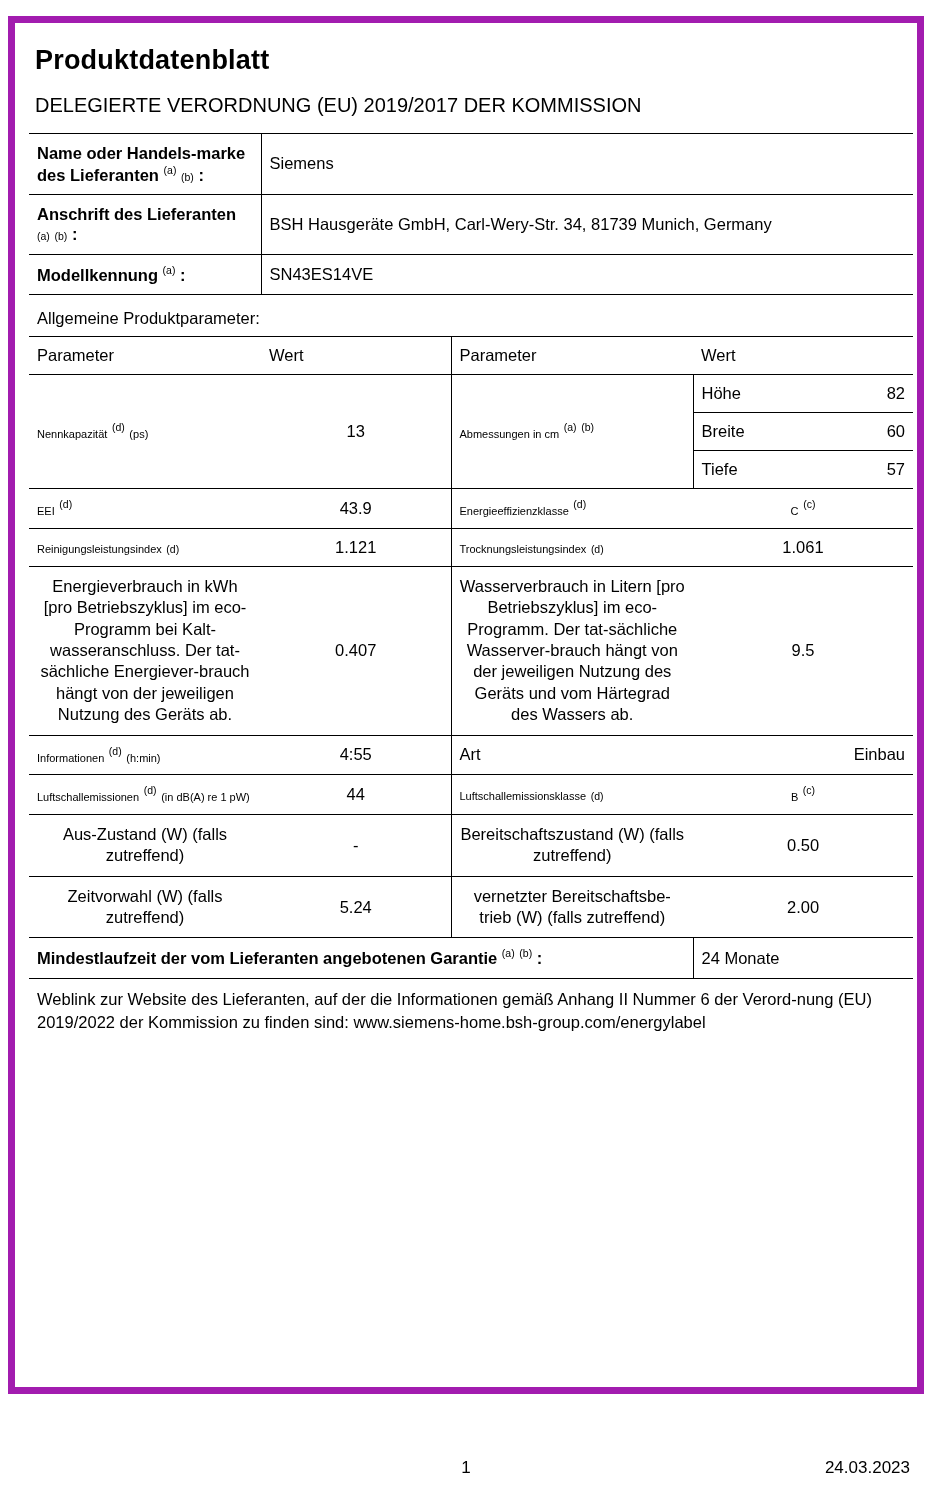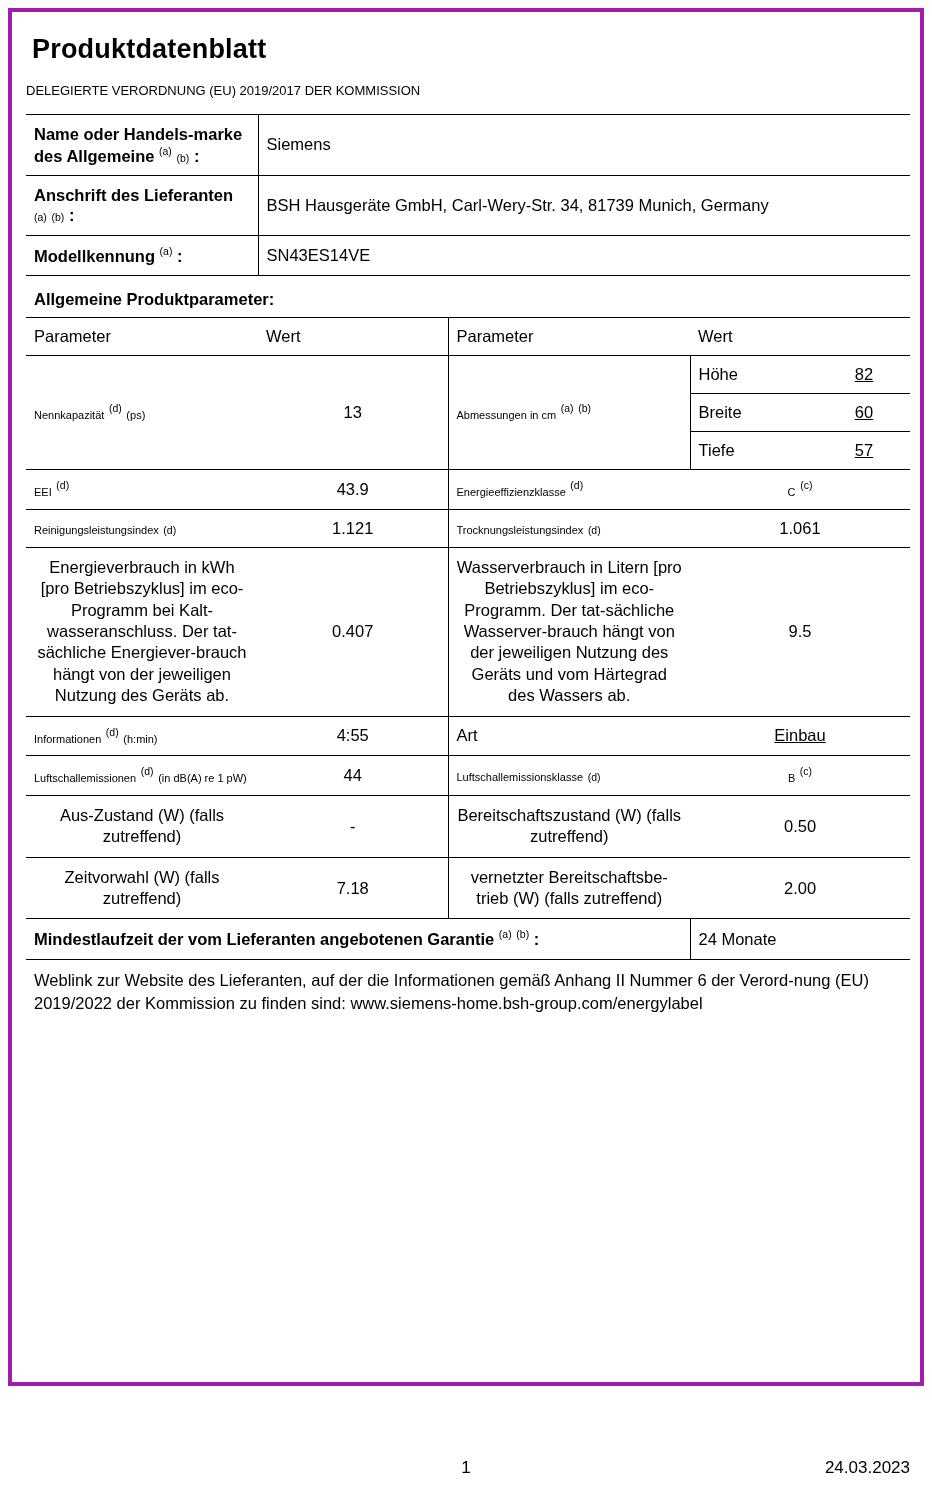--- a/index.html
+++ b/index.html
@@ -14,39 +14,39 @@
   .page {
     width: 932px;
     height: 1500px;
     position: relative;
     box-sizing: border-box;
     background: #fff;
   }
   .sheet {
     position: absolute;
     left: 8px;
-    top: 8px;
+    top: 16px;
     width: 916px;
     height: 1378px;
-    border: 4px solid #a21caf;
+    border: 7px solid #a21caf;
     box-sizing: border-box;
     padding: 0;
   }
   .inner {
     padding: 18px 14px 0 14px;
   }
   h1.title {
     font-size: 27px;
     font-weight: bold;
     margin: 4px 0 18px 6px;
     letter-spacing: 0.2px;
   }
   .regulation {
-    font-size: 13px;
-    margin: 0 0 16px 0;
+    font-size: 20px;
+    margin: 0 0 16px 6px;
   }
   table.main {
     border-collapse: collapse;
     width: 884px;
     margin-left: 0px;
     table-layout: fixed;
   }
   table.main td {
     border-top: 1px solid #000;
     padding: 9px 8px 9px 8px;
@@ -66,24 +66,24 @@
     font-size: 10.5px;
   }
   .plain {
     font-size: 11px;
     line-height: 1.3;
   }
   .vline {
     border-left: 1px solid #000;
   }
   .c { text-align: center; }
-  .r { text-align: center; text-decoration: underline; }
+  .r { text-align: right; }
   .mid { vertical-align: middle !important; }
   .sectionhdr {
-    font-weight: bold;
+    font-weight: normal;
     font-size: 16.5px;
     padding-top: 14px !important;
     padding-bottom: 8px !important;
   }
   .colhdr {
     font-size: 16.5px;
   }
   .dim-sub {
     border-collapse: collapse;
     width: 100%;
@@ -130,21 +130,21 @@
         <colgroup>
           <col style="width:232px">
           <col style="width:190px">
           <col style="width:242px">
           <col style="width:220px">
         </colgroup>
 
         <tbody>
             <tr>
           <td>
-            <span class="lbl-bold">Name oder Handels-marke des Allgemeine</span>
+            <span class="lbl-bold">Name oder Handels-marke des Lieferanten</span>
             <span class="sup">(a)</span>
             <span class="sub-small">(b)</span>
             <span class="lbl-bold">:</span>
           </td>
           <td colspan="3" class="vline mid">Siemens</td>
         </tr>
 
         <tr>
           <td>
             <span class="lbl-bold">Anschrift des Lieferanten</span>
@@ -273,21 +273,21 @@
 
         <tr>
           <td class="cellbox">Aus-Zustand (W) (falls zutreffend)</td>
           <td class="mid c">-</td>
           <td class="cellbox vline">Bereitschaftszustand (W) (falls zutreffend)</td>
           <td class="mid c">0.50</td>
         </tr>
 
         <tr>
           <td class="cellbox">Zeitvorwahl (W) (falls zutreffend)</td>
-          <td class="mid c">7.18</td>
+          <td class="mid c">5.24</td>
           <td class="cellbox vline">vernetzter Bereitschaftsbe-trieb (W) (falls zutreffend)</td>
           <td class="mid c">2.00</td>
         </tr>
 
         <tr>
           <td colspan="3" class="mid">
             <span class="lbl-bold">Mindestlaufzeit der vom Lieferanten angebotenen Garantie</span>
             <span class="sup">(a)</span>
             <span class="sup">(b)</span>
             <span class="lbl-bold">:</span>

